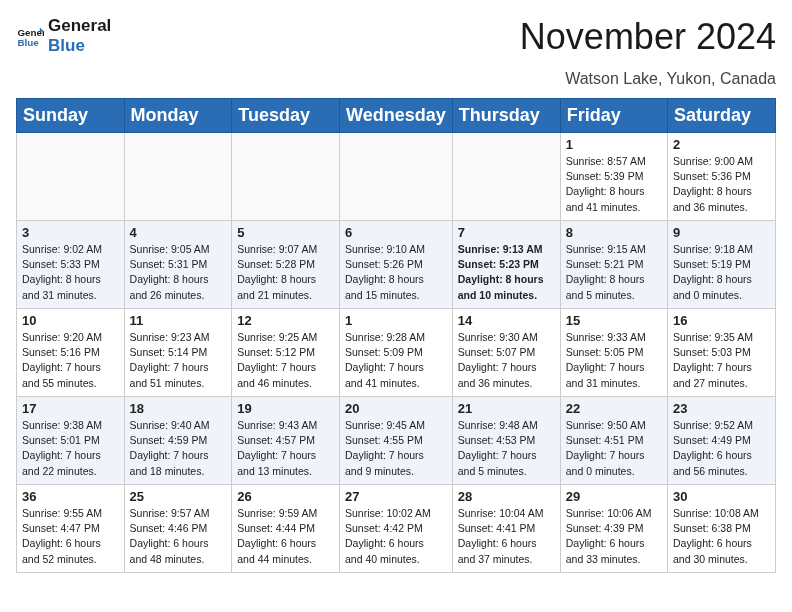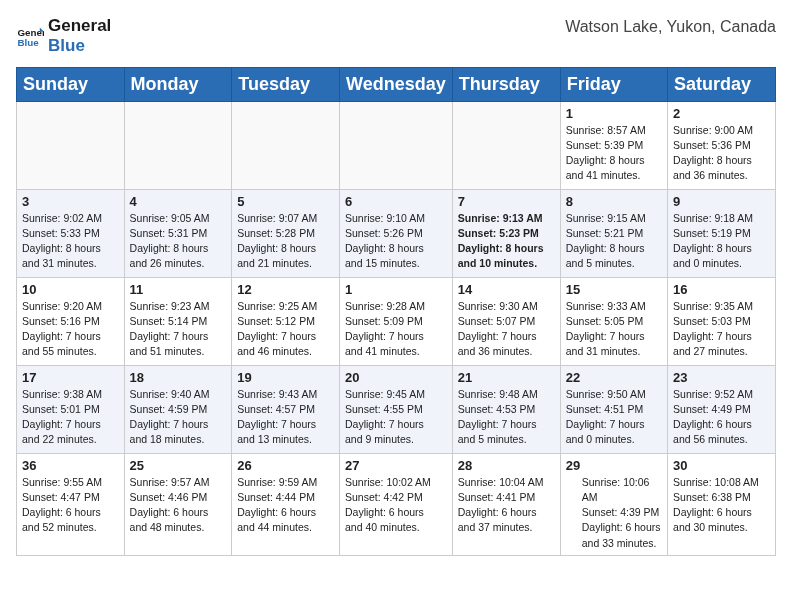--- a/index.html
+++ b/index.html
@@ -29,21 +29,21 @@
       text-align: right;
     }
     .month-title {
       font-size: 36px;
       font-weight: normal;
       color: #1a1a1a;
     }
     .location {
       font-size: 16px;
       color: #444;
-      margin-top: 2px;
+      margin-top: 12px;
     }
     .calendar {
       width: 100%;
       border-collapse: collapse;
       border: 1px solid #ccc;
     }
     .calendar th {
       background: #2a6db5;
       color: #fff;
       text-align: left;
@@ -88,20 +88,21 @@
       <text x="2" y="20" font-size="14" font-weight="bold" fill="#1a1a1a">General</text>
       <text x="2" y="34" font-size="14" font-weight="bold" fill="#2a6db5">Blue</text>
       <polygon points="34,8 40,14 34,14" fill="#2a6db5"></polygon>
     </svg>
     <div style="display:flex;flex-direction:column;line-height:1.2;">
       <span style="font-size:17px;font-weight:bold;color:#1a1a1a;">General</span>
       <span style="font-size:17px;font-weight:bold;color:#2a6db5;">Blue</span>
     </div>
   </div>
   <div class="title-block">
+    <div class="month-title">November 2024</div>
     <div class="location">Watson Lake, Yukon, Canada</div>
   </div>
 </div>
 
 <table class="calendar">
   <thead>
     <tr>
     <th>Sunday</th>
         <th>Monday</th>
         <th>Tuesday</th>
@@ -317,21 +318,21 @@
         </td>
         <td>
           <div class="day-number">28</div>
           <div class="day-info" style="white-space: pre-line;">Sunrise: 10:04 AM
 Sunset: 4:41 PM
 Daylight: 6 hours
 and 37 minutes.</div>
         </td>
         <td>
           <div class="day-number">29</div>
-          <div class="day-info" style="white-space: pre-line; margin-left: 16px;">Sunrise: 10:06 AM
+          <div class="day-info" style="white-space: pre-line;">Sunrise: 10:06 AM
 Sunset: 4:39 PM
 Daylight: 6 hours
 and 33 minutes.</div>
         </td>
         <td>
           <div class="day-number">30</div>
           <div class="day-info" style="white-space: pre-line;">Sunrise: 10:08 AM
 Sunset: 6:38 PM
 Daylight: 6 hours
 and 30 minutes.</div>

